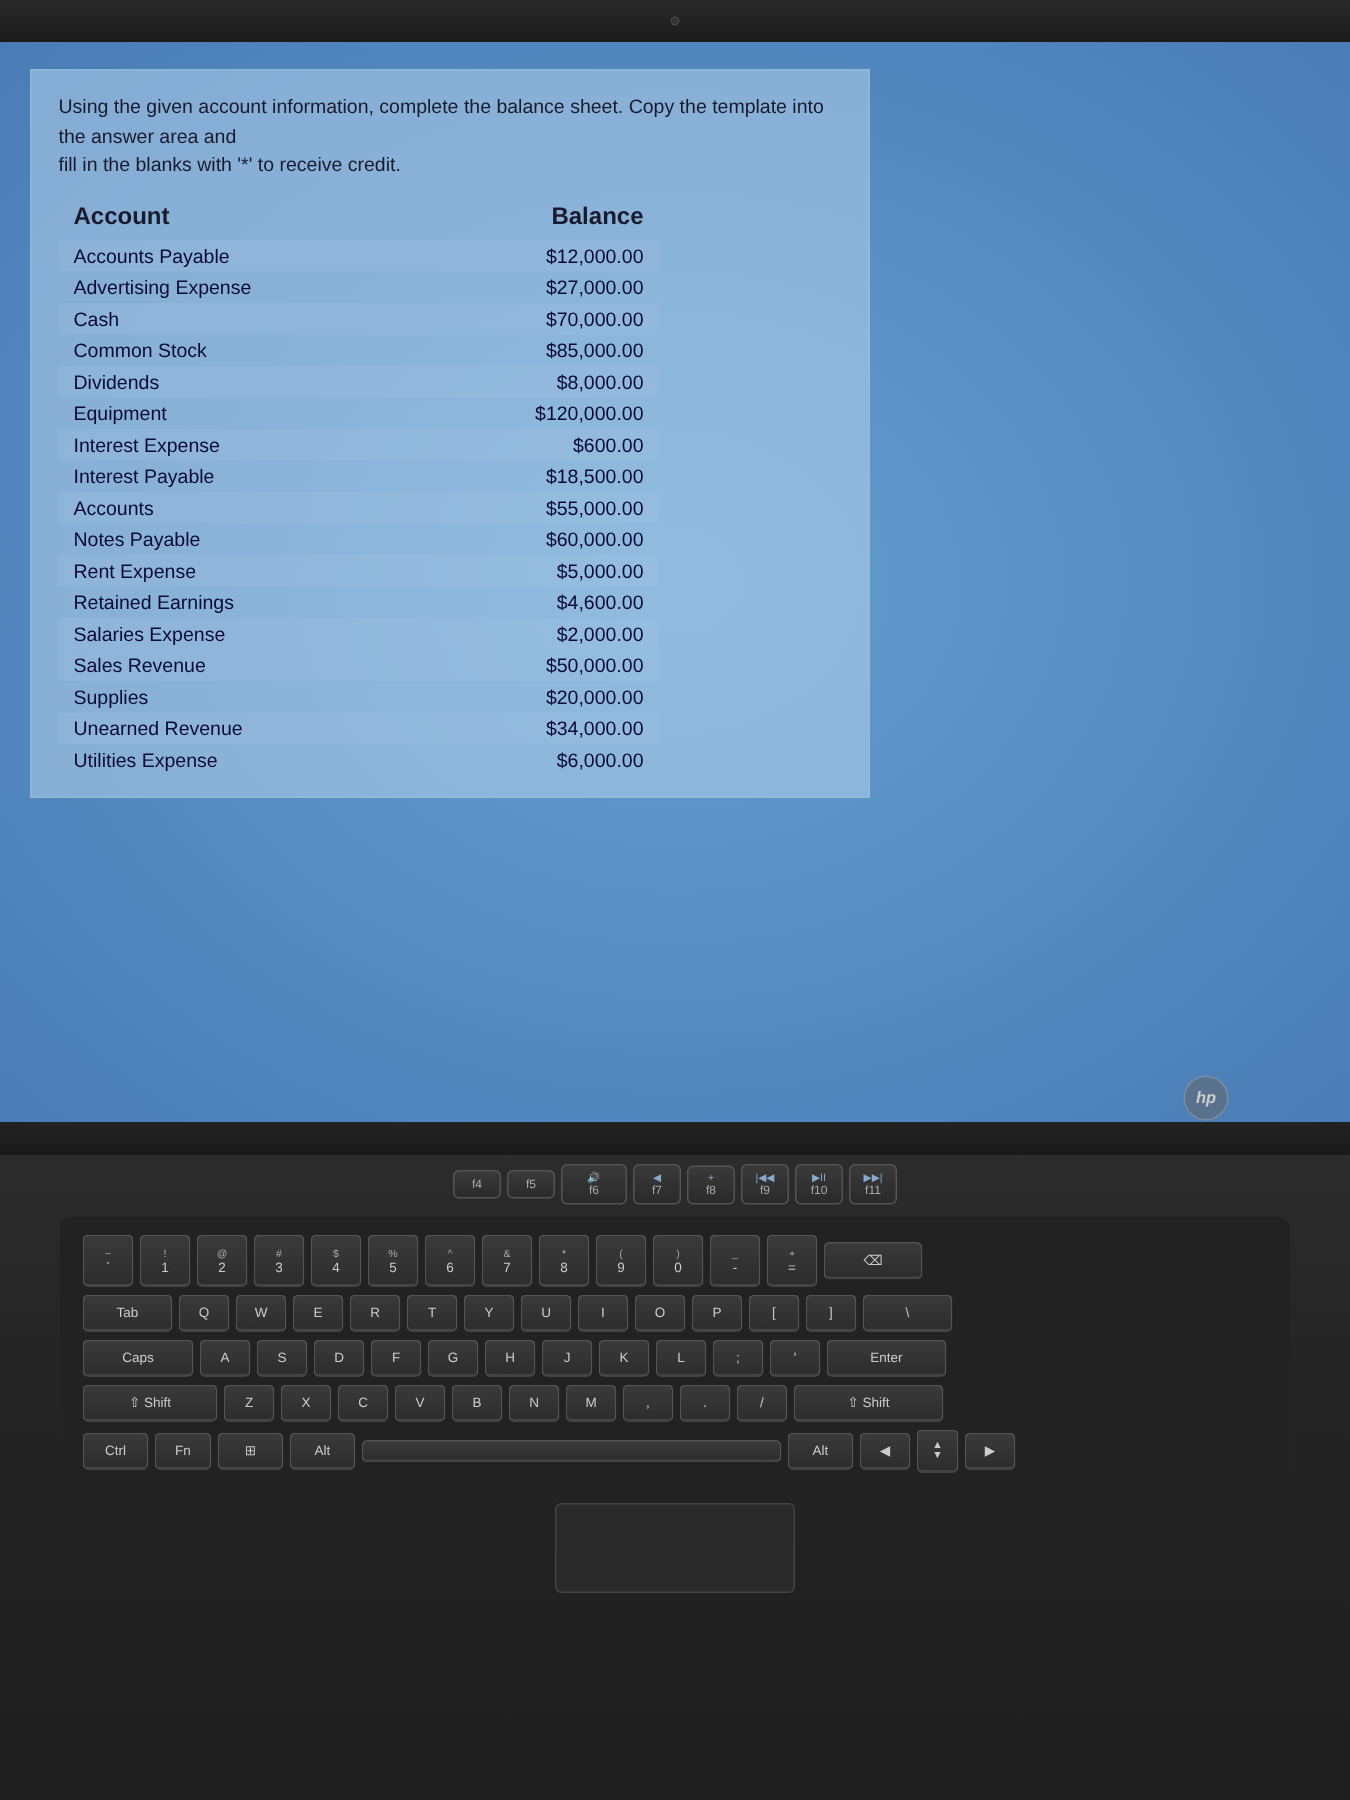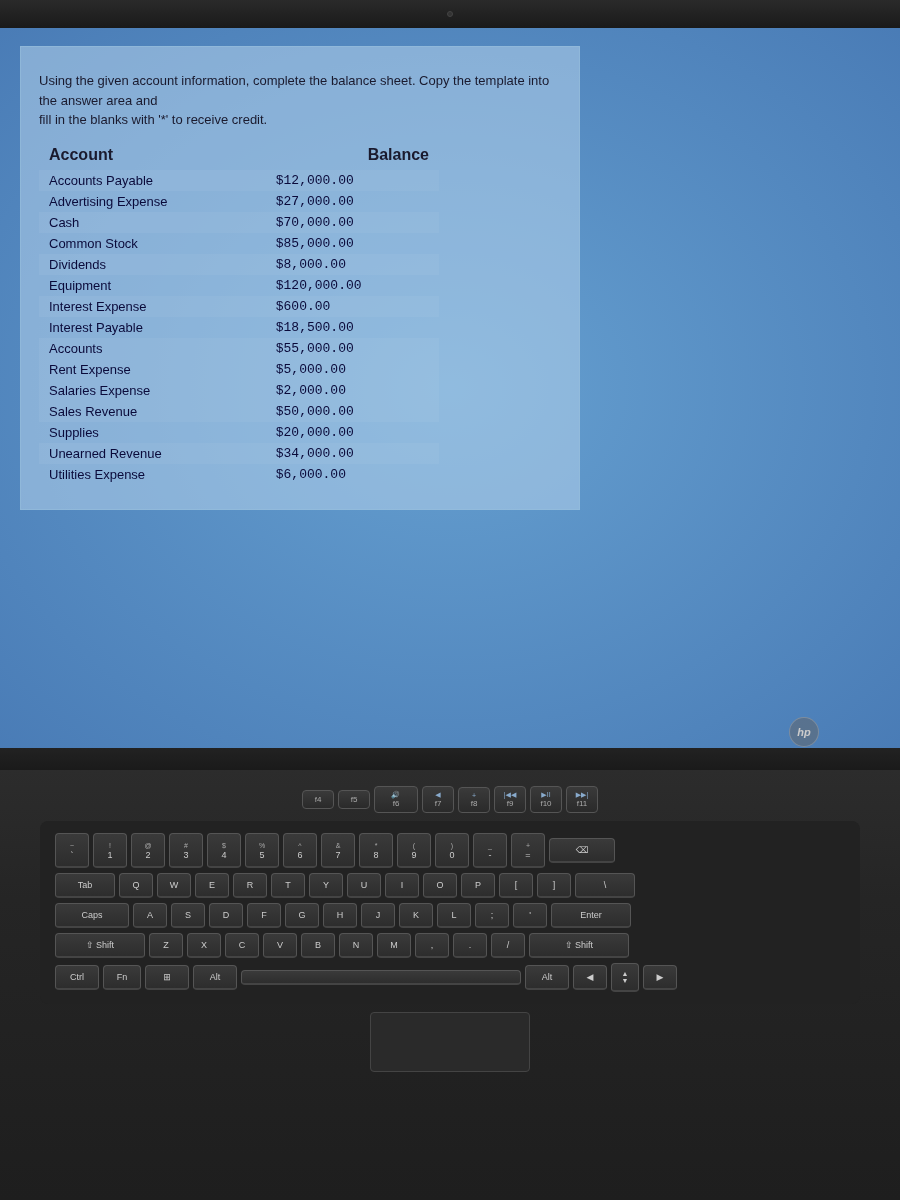--- a/index.html
+++ b/index.html
@@ -18,21 +18,21 @@
       background: #6b9fc9;
       background-image: 
         radial-gradient(ellipse at 50% 50%, rgba(100,160,210,0.8) 0%, rgba(70,120,180,0.9) 100%);
       padding: 18px 20px;
       position: relative;
     }
 
     .content-box {
       background: rgba(180, 210, 235, 0.55);
       border: 1px solid rgba(150, 190, 220, 0.6);
-      padding: 24px 18px;
+      padding: 14px 18px;
       max-width: 560px;
     }
 
     .instructions {
       font-size: 13px;
       color: #1a1a2e;
       line-height: 1.5;
       margin-bottom: 14px;
     }
 
@@ -53,21 +53,21 @@
       text-align: right;
     }
 
     tbody tr td {
       font-size: 13px;
       color: #0a0a3a;
       padding: 3px 10px;
     }
 
     tbody tr td:last-child {
-      font-family: Liberation Mono, monospace;
+      text-align: right;
     }
 
     
     .bezel-top {
       width: 900px;
       height: 28px;
       background: linear-gradient(to bottom, #2a2a2a, #1a1a1a);
       display: flex;
       align-items: center;
       justify-content: center;
@@ -117,21 +117,21 @@
     }
 
     
     .keyboard-area {
       width: 900px;
       height: 430px;
       background: linear-gradient(to bottom, #2c2c2c 0%, #252525 30%, #1e1e1e 100%);
       display: flex;
       flex-direction: column;
       align-items: center;
-      padding-top: 16px;
+      padding-top: 6px;
     }
 
     .keyboard-top-row {
       display: flex;
       gap: 4px;
       margin-bottom: 8px;
       align-items: center;
       padding: 0 20px;
     }
 
@@ -266,23 +266,31 @@
             <td>$600.00</td>
           </tr>
           <tr style="background: transparent;">
             <td>Interest Payable</td>
             <td>$18,500.00</td>
           </tr>
           <tr style="background: rgba(255, 255, 255, 0.05);">
             <td>Accounts</td>
             <td>$55,000.00</td>
           </tr>
+          <tr style="background: transparent;">
+            <td>Notes Payable</td>
+            <td>$60,000.00</td>
+          </tr>
           <tr style="background: rgba(255, 255, 255, 0.05);">
             <td>Rent Expense</td>
             <td>$5,000.00</td>
+          </tr>
+          <tr style="background: transparent;">
+            <td>Retained Earnings</td>
+            <td>$4,600.00</td>
           </tr>
           <tr style="background: rgba(255, 255, 255, 0.05);">
             <td>Salaries Expense</td>
             <td>$2,000.00</td>
           </tr>
           <tr style="background: rgba(255, 255, 255, 0.05);">
             <td>Sales Revenue</td>
             <td>$50,000.00</td>
           </tr>
           <tr style="background: transparent;">

